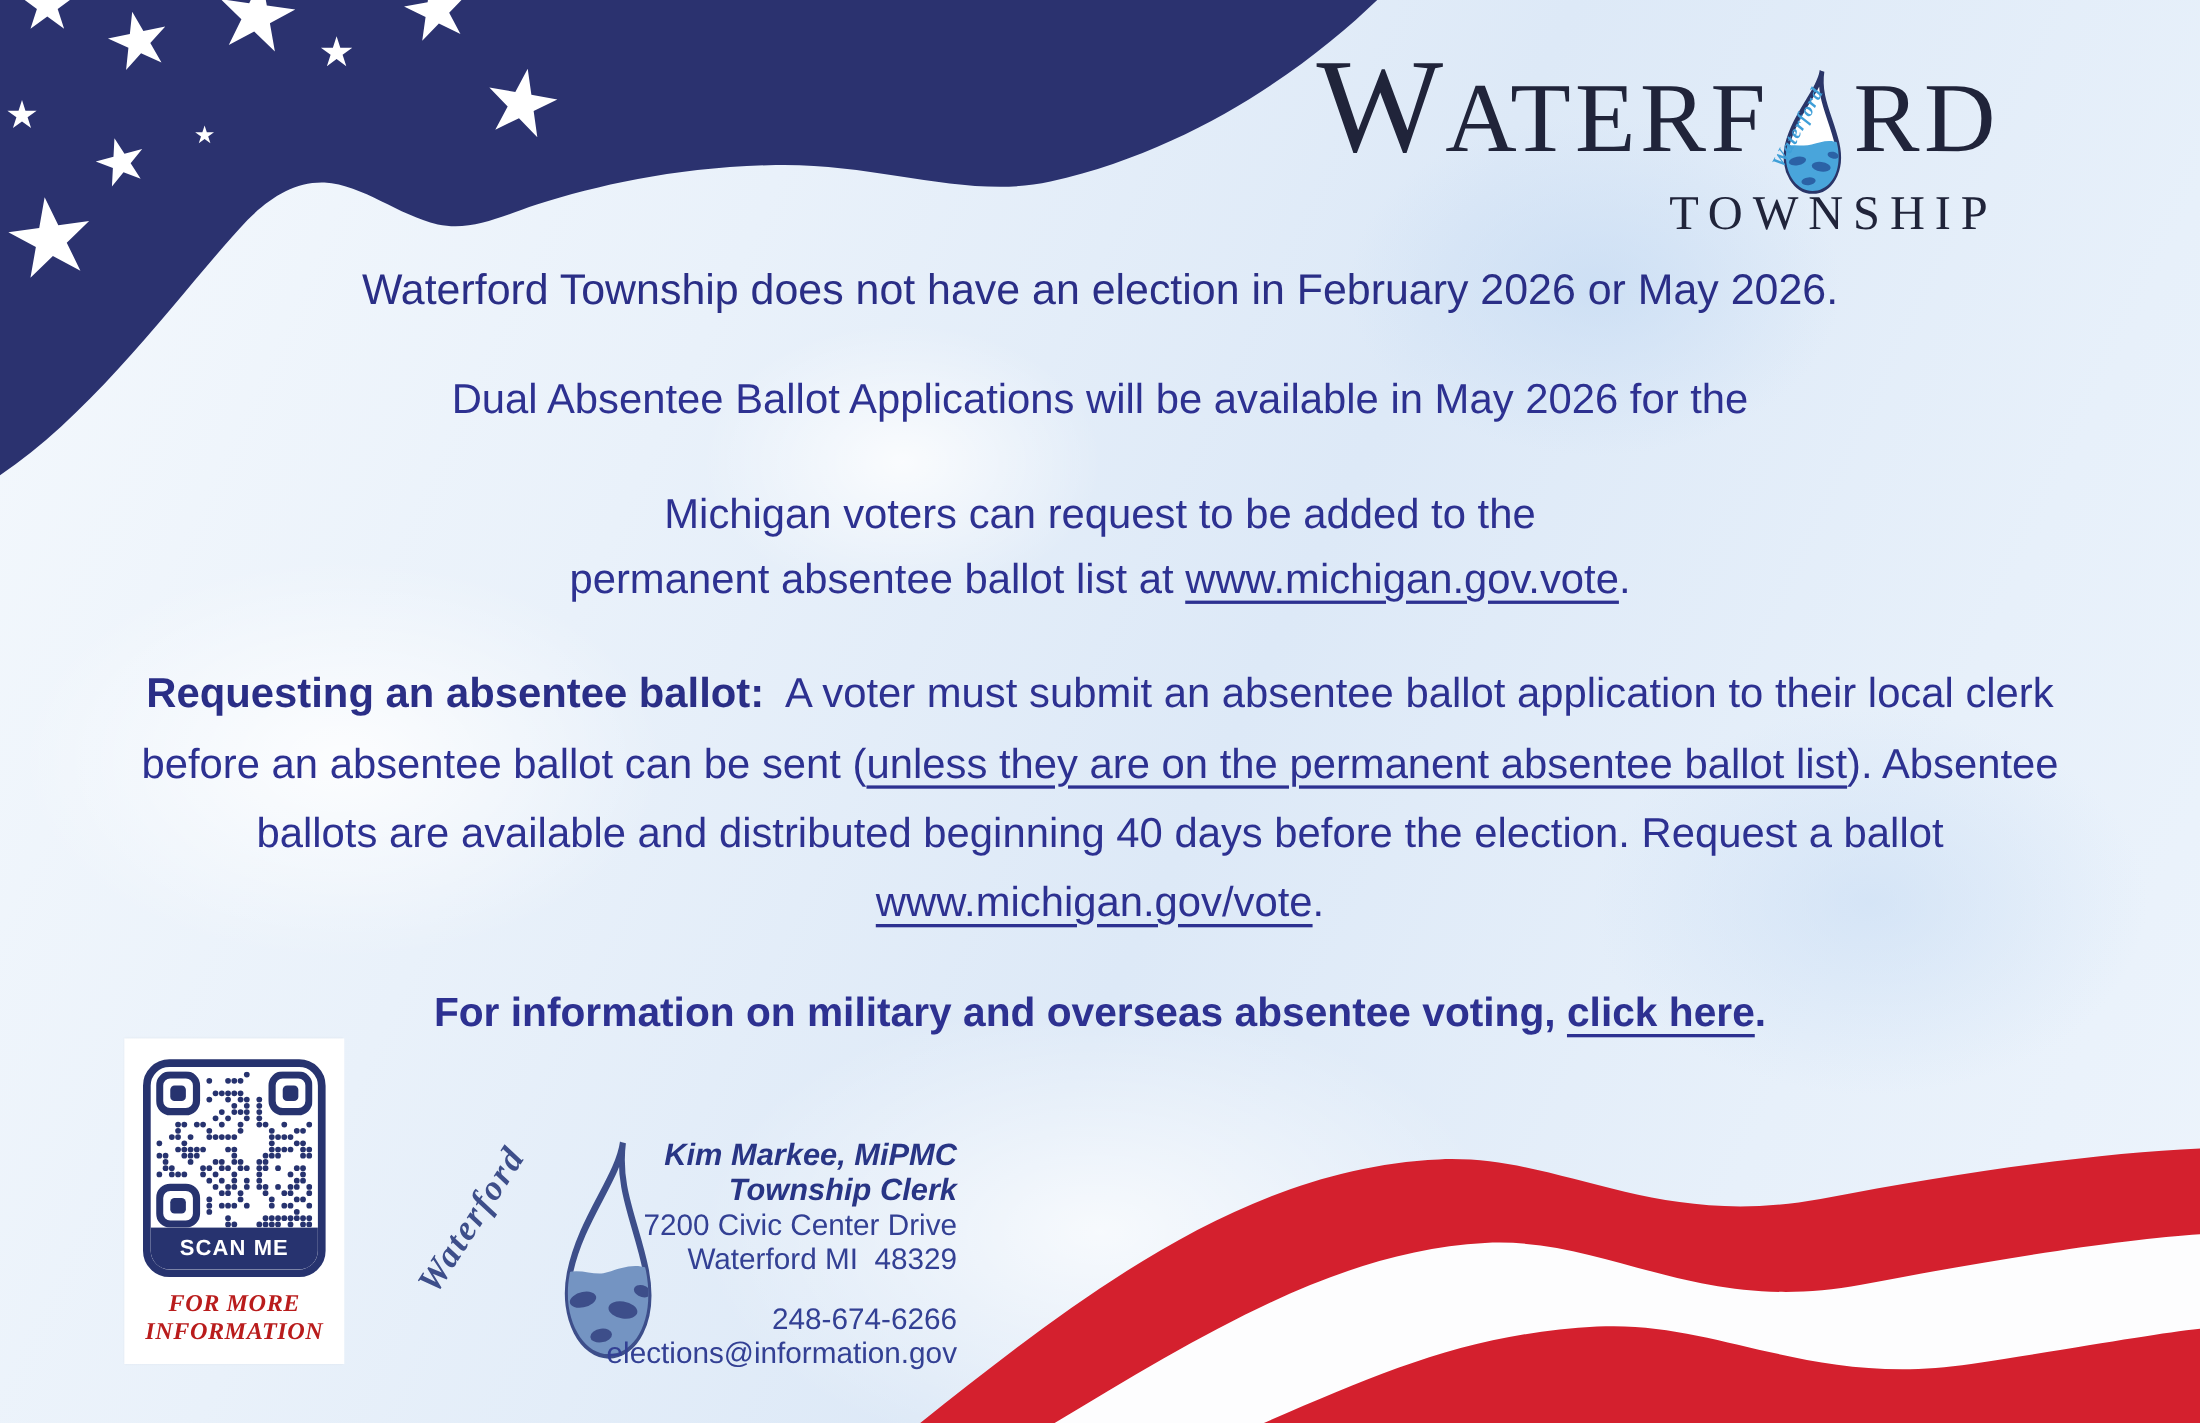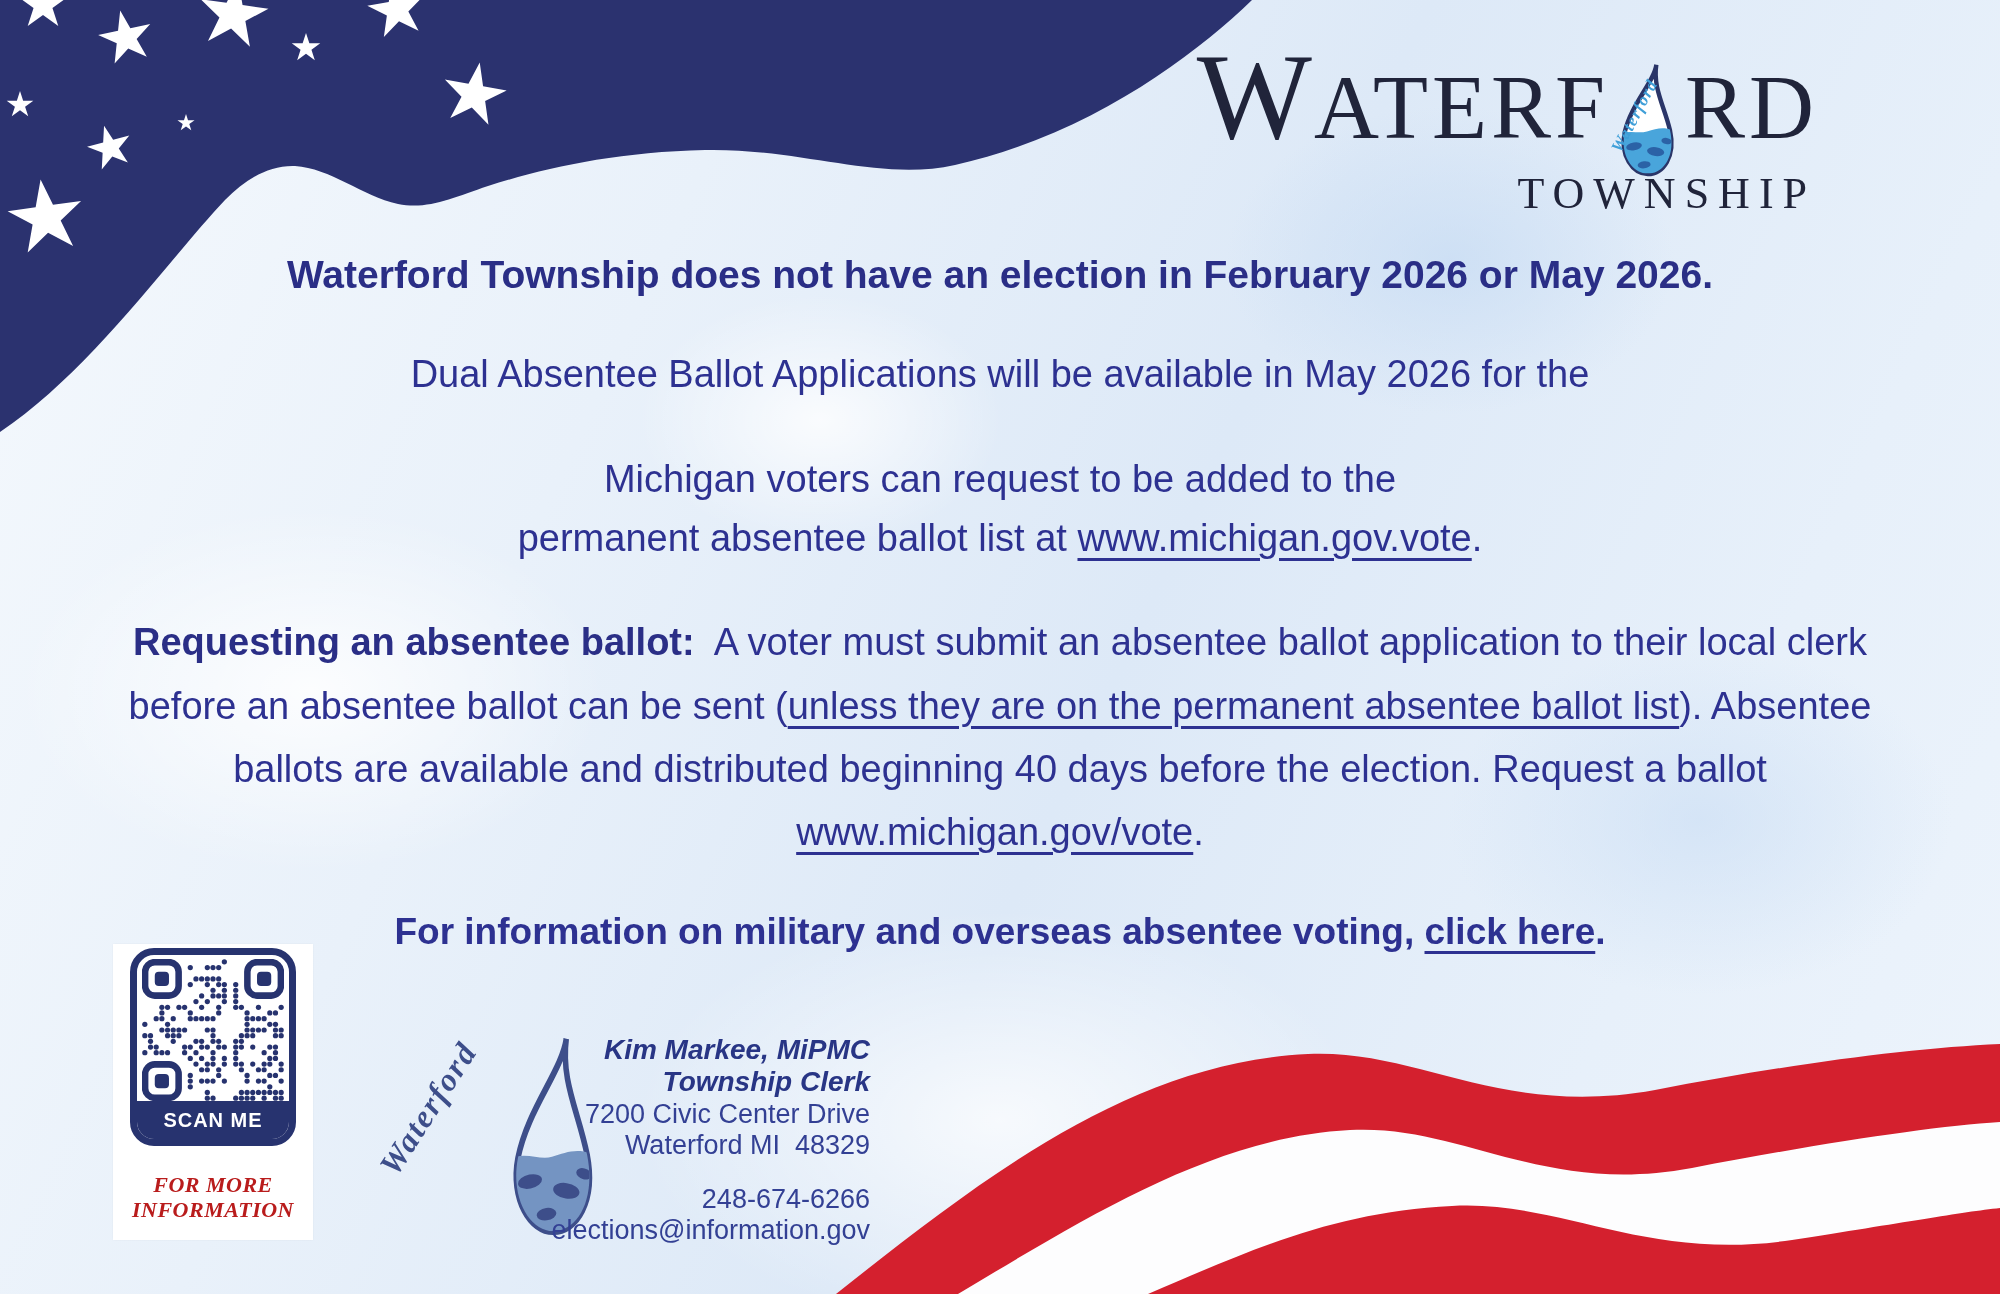--- a/index.html
+++ b/index.html
@@ -26,30 +26,30 @@
   .logo-rest{font-size:90px;line-height:0.8;letter-spacing:4px;}
   .logo-drop{position:relative;display:inline-block;width:72px;height:116px;margin:0 2px;top:14px;align-self:flex-end;}
   .logo-drop svg{width:72px;height:116px;}
   .drop-script-sm{
     position:absolute;left:-16px;top:44px;transform:rotate(-62deg);
     font-family:"Liberation Serif","DejaVu Serif",serif;font-style:italic;font-weight:700;
     font-size:17px;color:#3F9FD8;letter-spacing:1px;white-space:nowrap;}
   .logo-township{font-family:"Liberation Serif","DejaVu Serif",serif;font-size:44px;letter-spacing:9px;margin-top:4px;padding-right:2px;}
   
   .content{position:absolute;left:95px;top:236px;width:1810px;text-align:center;color:#2D3191;}
-  .headline{font-size:39px;font-weight:700;color:#2A2E86;margin:16px;line-height:1.2;}
+  .headline{font-size:39px;font-weight:400;color:#2A2E86;margin:5px;line-height:1.2;}
   .para{font-size:38px;line-height:1.55;margin:46px 0 0 0;}
   .para-request{font-size:38px;line-height:1.66;margin:44px 0 0 0;}
   .para-military{font-size:37px;line-height:1.5;margin:40px 0 0 0;font-weight:bold;}
   .bold-lead{font-weight:700;color:#2A2E86;margin-top:16px;}
   .lnk{color:#2D3191;text-decoration:underline;text-underline-offset:7px;text-decoration-thickness:2.5px;cursor:pointer;}
   .ul-phrase{text-decoration:underline;text-underline-offset:7px;text-decoration-thickness:2.5px;}
   
   .qr-card{position:absolute;left:113px;top:944px;width:200px;height:296px;background:#ffffff;box-shadow:0 0 2px rgba(0,0,0,0.05);}
-  .qr-frame{position:absolute;left:17px;top:4px;width:166px;height:198px;border:7px solid #27336F;border-radius:24px;background:#ffffff;box-sizing:border-box;overflow:hidden;}
+  .qr-frame{position:absolute;left:17px;top:19px;width:166px;height:198px;border:7px solid #27336F;border-radius:24px;background:#ffffff;box-sizing:border-box;overflow:hidden;}
   .qr-frame svg{position:absolute;left:5px;top:4px;width:142px;height:142px;}
   .qr-bar{position:absolute;left:0;bottom:0;width:100%;height:38px;background:#27336F;display:flex;align-items:center;justify-content:center;}
   .qr-bar span{color:#ffffff;font-weight:700;font-size:20px;letter-spacing:1px;}
   .qr-info{position:absolute;left:6px;top:228px;width:188px;text-align:center;
     font-family:"Liberation Serif","DejaVu Serif",serif;font-style:italic;font-weight:700;
     font-size:22px;line-height:1.15;color:#b91c1c;letter-spacing:0.5px;}
   
   .card-drop{position:absolute;left:345px;top:1026px;width:270px;height:225px;}
   .card-drop svg{position:absolute;right:8px;top:8px;width:110px;height:205px;}
   .drop-script-lg{

